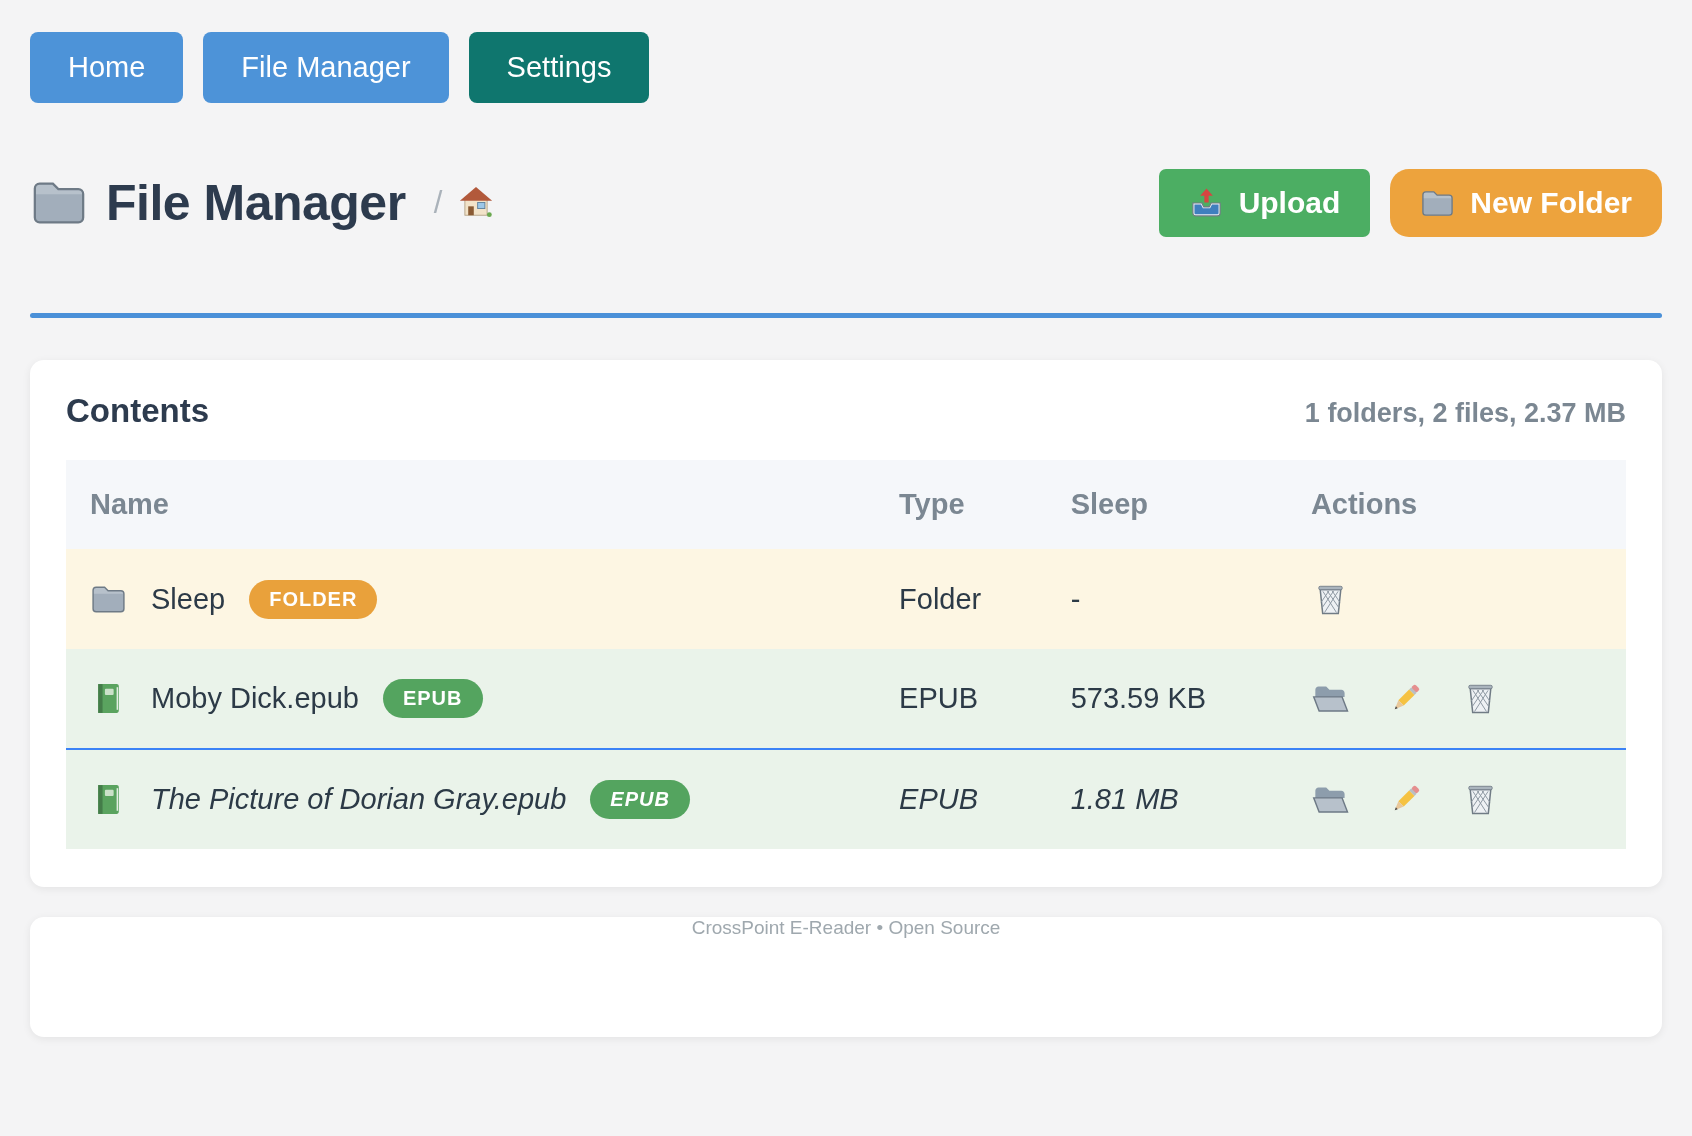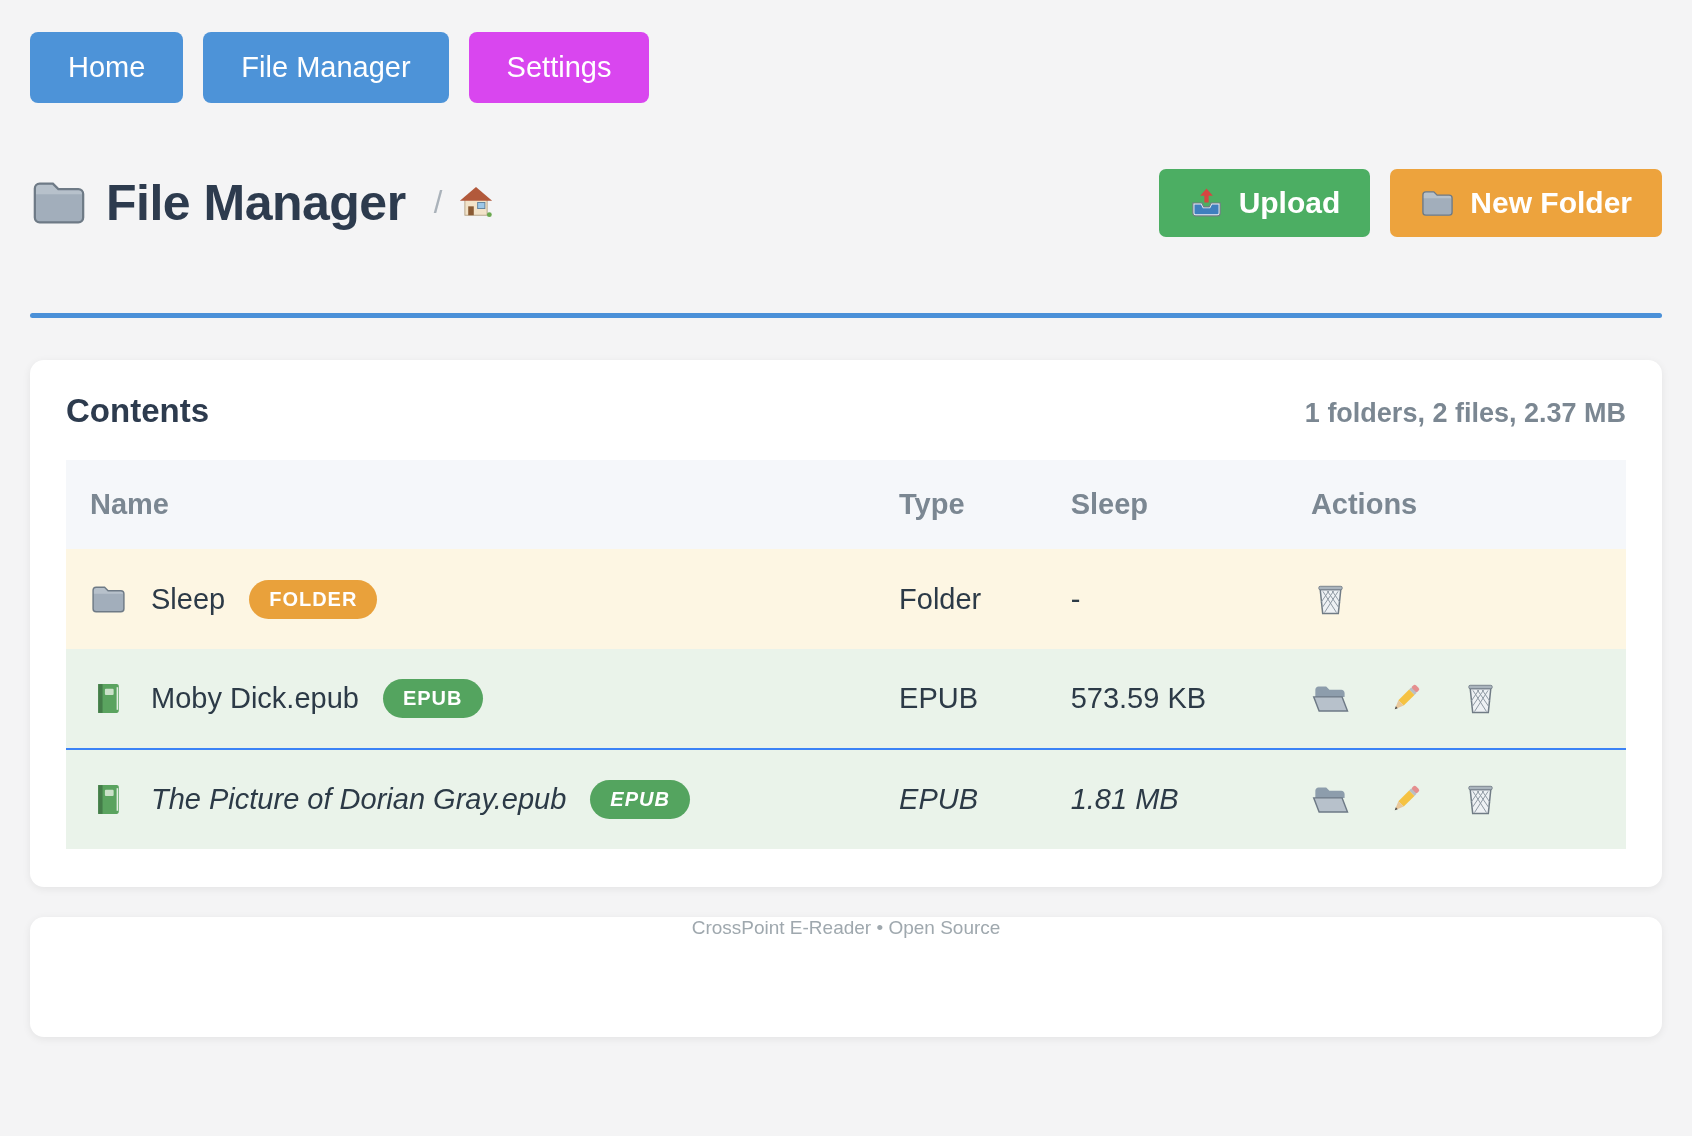--- a/index.html
+++ b/index.html
@@ -31,21 +31,21 @@
   .crumb-home svg { width: 40px; height: 40px; display: block; }
 
   .head-actions { display: flex; gap: 20px; }
   .btn {
     display: flex; align-items: center; gap: 15px; border: none; cursor: pointer;
     font-family: inherit; height: 68px; padding: 0 30px; border-radius: 7px;
     color: #fff; font-size: 30px; font-weight: bold;
   }
   .btn .btn-icon svg { width: 35px; height: 35px; display: block; }
   .btn-upload { background: #4cae63; }
-  .btn-newfolder { background: #eda33d; }
+  .btn-newfolder { background: #eda33d; border-radius: 19px; }
 
   .blue-rule { height: 5px; background: #4a90d8; margin-top: 76px; border-radius: 3px; }
 
   
   .card { background: #fff; border-radius: 14px; box-shadow: 0 2px 8px rgba(0,0,0,0.07); }
   .contents-card { margin-top: 42px; padding: 32px 36px 38px; }
   .card-head { display: flex; justify-content: space-between; align-items: baseline; }
   .card-head h2 { margin: 0; font-size: 33px; color: #2d3b4e; }
   .summary { font-size: 27px; color: #7b8792; font-weight: bold; }
 
@@ -79,21 +79,21 @@
   }
 </style>
 </head>
 <body>
 
 <div class="page">
 
   <nav class="topnav" id="topnav">
       <button class="navbtn" style="background: rgb(77, 147, 216);">Home</button>
       <button class="navbtn" style="background: rgb(77, 147, 216);">File Manager</button>
-      <button class="navbtn" style="background: #d946ef;">Settings</button>
+      <button class="navbtn" style="background: #0f766e;">Settings</button>
     </nav>
 
   <header class="pagehead">
     <div class="title-wrap">
       <span class="title-icon">
           <svg viewBox="0 0 36 36">
             <path d="M3 9c0-1.7 1.3-3 3-3h8.2l3.4 3.4H30c1.7 0 3 1.3 3 3V27c0 1.7-1.3 3-3 3H6c-1.7 0-3-1.3-3-3z" fill="#b7c1cb"></path>
             <path d="M3 12.5h30V27c0 1.7-1.3 3-3 3H6c-1.7 0-3-1.3-3-3z" fill="#a2aebb"></path>
             <path d="M3 9c0-1.7 1.3-3 3-3h8.2l3.4 3.4H30c1.7 0 3 1.3 3 3V27c0 1.7-1.3 3-3 3H6c-1.7 0-3-1.3-3-3z" fill="none" stroke="#6e7a86" stroke-width="1.4"></path>
           </svg>

